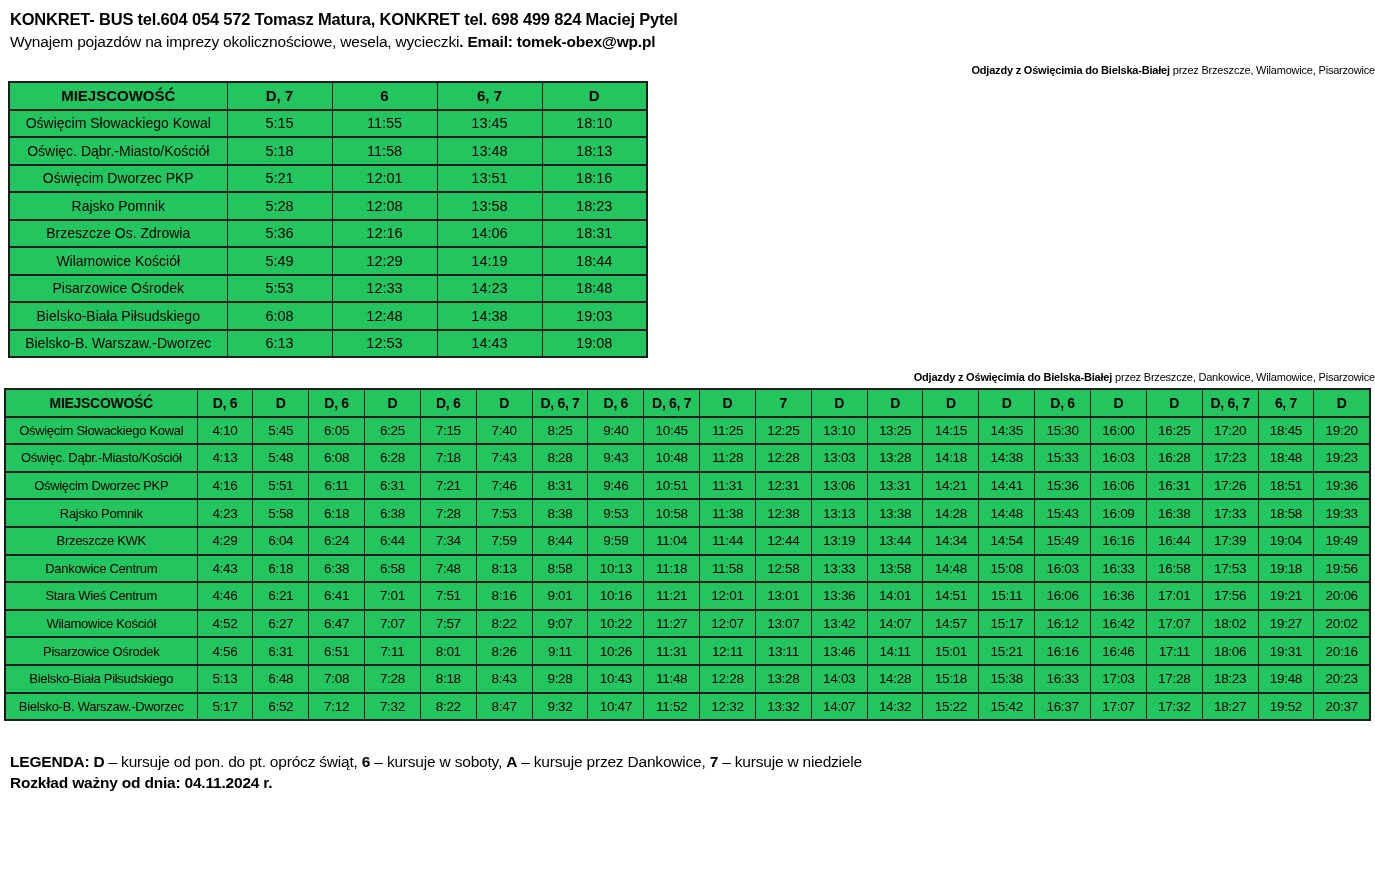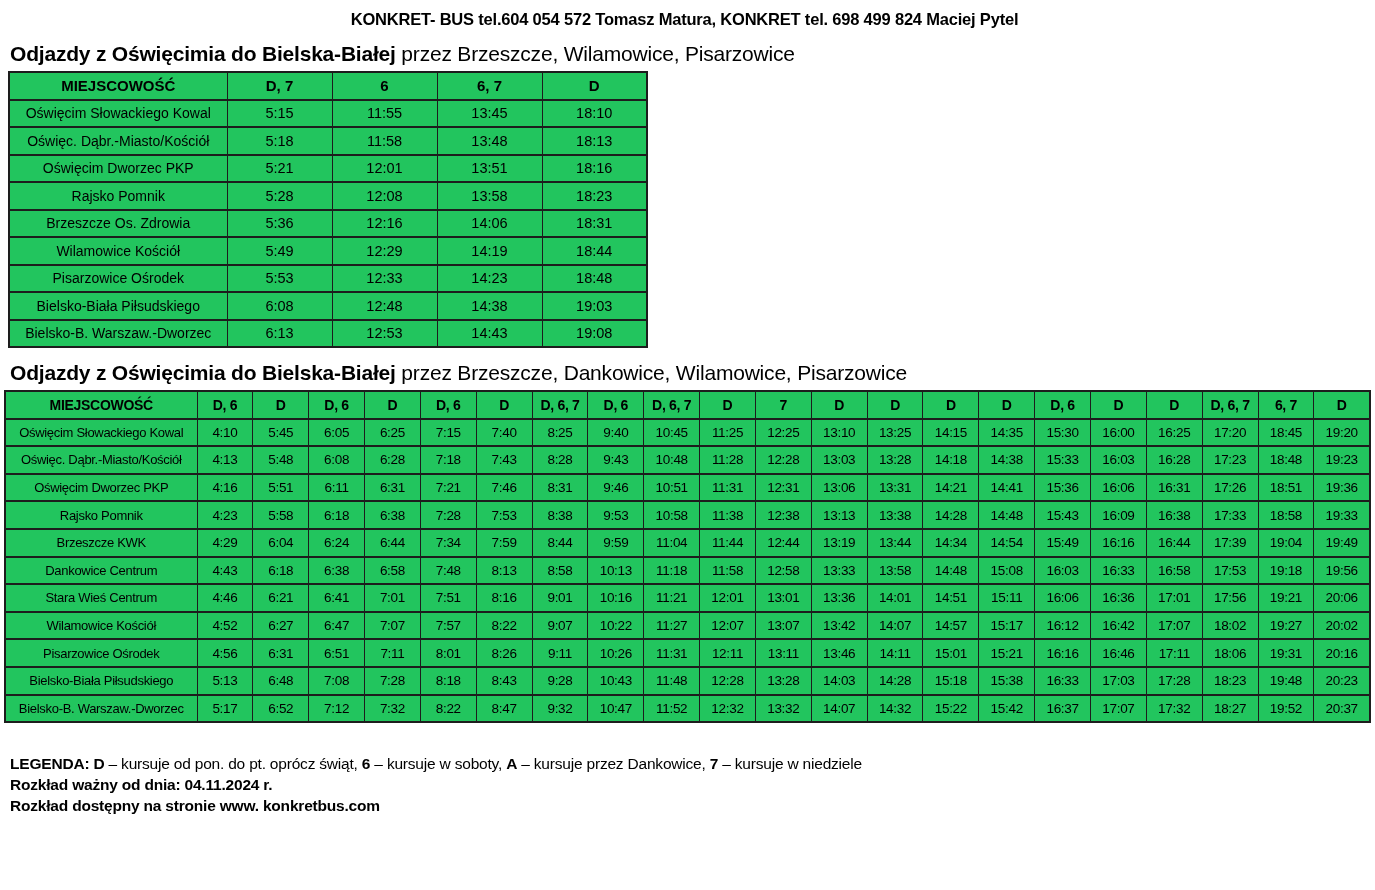--- a/index.html
+++ b/index.html
@@ -12,35 +12,35 @@
     overflow: hidden;
   }
   .page { position: relative; width: 1375px; height: 890px; padding: 8px 0 0 0; }
 
   .title-line {
     margin: 2px 16px 0 10px;
     font-size: 16.5px;
     font-weight: bold;
     letter-spacing: -0.2px;
     white-space: nowrap;
-    text-align: center;
   }
   .subtitle-line {
     margin: 4px 0 0 10px;
     font-size: 15.5px;
     letter-spacing: -0.2px;
     white-space: nowrap;
   }
   .subtitle-line b { font-weight: bold; }
 
   .section-heading {
     margin: 13px 0 5px 10px;
-    font-size: 21px;
+    font-size: 11px;
     letter-spacing: -0.2px;
     white-space: nowrap;
+    text-align: right;
   }
   .section-heading b { font-weight: bold; }
 
   table.timetable {
     border-collapse: collapse;
     table-layout: fixed;
     background: #22c55e;
   }
   table.timetable th, table.timetable td {
     border: 2px solid #1d1d1d;
@@ -77,20 +77,21 @@
     white-space: nowrap;
   }
 </style>
 </head>
 <body>
 
 <div class="page">
 
   <div class="title-line">KONKRET- BUS tel.604 054 572 Tomasz Matura, KONKRET tel. 698 499 824 Maciej Pytel</div>
 
+  <div class="subtitle-line"><span>Wynajem pojazdów na imprezy okolicznościowe, wesela, wycieczki</span><b>. Email: tomek-obex@wp.pl</b></div>
 
   <div class="section-heading"><b>Odjazdy z Oświęcimia do Bielska-Białej</b><span> przez Brzeszcze, Wilamowice, Pisarzowice</span></div>
 
   <table class="timetable t1" id="table1">
       <thead>
         <tr>
           <th class="stop-col">MIEJSCOWOŚĆ</th>
           <th>D, 7</th>
           <th>6</th>
           <th>6, 7</th>
@@ -457,16 +458,15 @@
           <td>18:27</td>
           <td>19:52</td>
           <td>20:37</td>
         </tr>
       </tbody>
     </table>
 
   <div class="legend-block">
     <div class="legend-line" id="legend-line"><b>LEGENDA: </b><b>D</b><span> – kursuje od pon. do pt. oprócz świąt, </span><b>6</b><span> – kursuje w soboty, </span><b>A</b><span> – kursuje przez Dankowice, </span><b>7</b><span> – kursuje w niedziele</span></div>
     <div class="bold-line">Rozkład ważny od dnia: 04.11.2024 r.</div>
-    <div class="bold-line">Rozkład dostępny na stronie www. konkretbus.com</div>
   </div>
 
 </div>
 
 </body></html>

